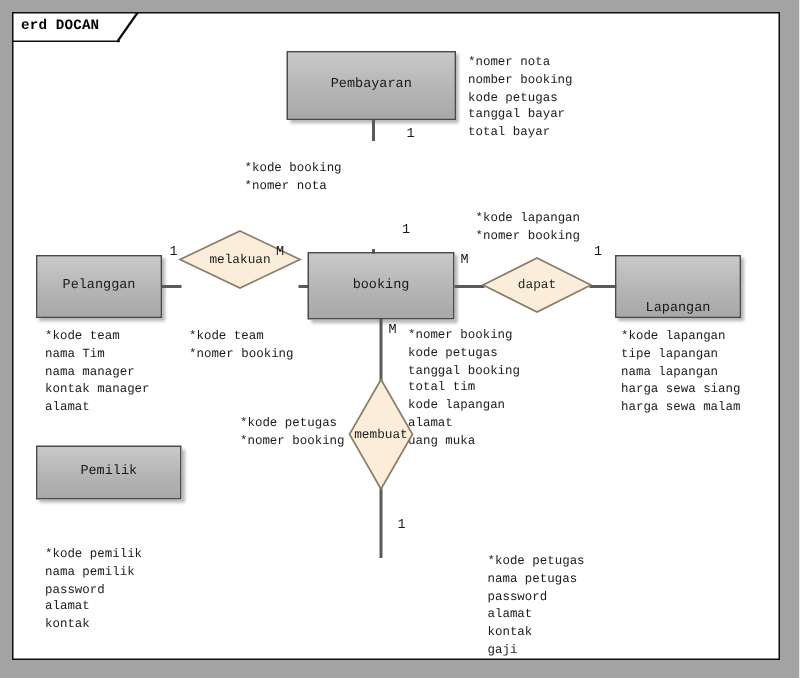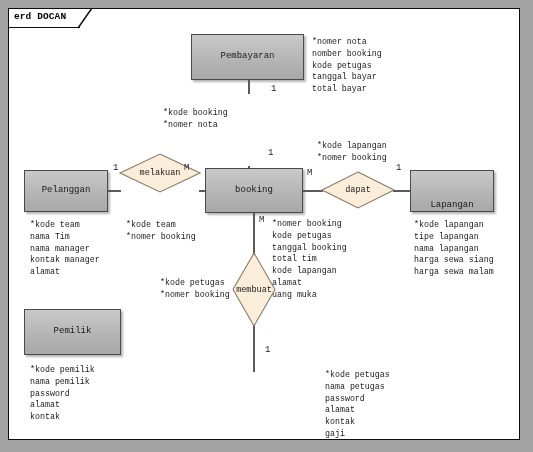--- a/index.html
+++ b/index.html
@@ -168,21 +168,21 @@
   </div>
 
   <div class="entity" style="left:205px; top:168px; width:98px; height:45px;">
     <span class="entity-label">booking</span>
   </div>
 
   <div class="entity" style="left:410px; top:170px; width:84px; height:42px;align-items:flex-end;">
     <span class="entity-label">Lapangan</span>
   </div>
 
-  <div class="entity" style="left:24px; top:297px; width:97px; height:46px;margin-top:12px;">
+  <div class="entity" style="left:24px; top:297px; width:97px; height:36px;">
     <span class="entity-label">Pemilik</span>
   </div>
 
 
 
   <div class="diamond" style="left:120px; top:154px; width:80px; height:38px;">
     <svg width="80" height="38" viewBox="0 0 80 38">
       <polygon points="40,0 80,19 40,38 0,19" fill="#faedd9" stroke="#8a7a66" stroke-width="1.1"></polygon>
     </svg>
     <span class="diamond-label">melakuan</span>

